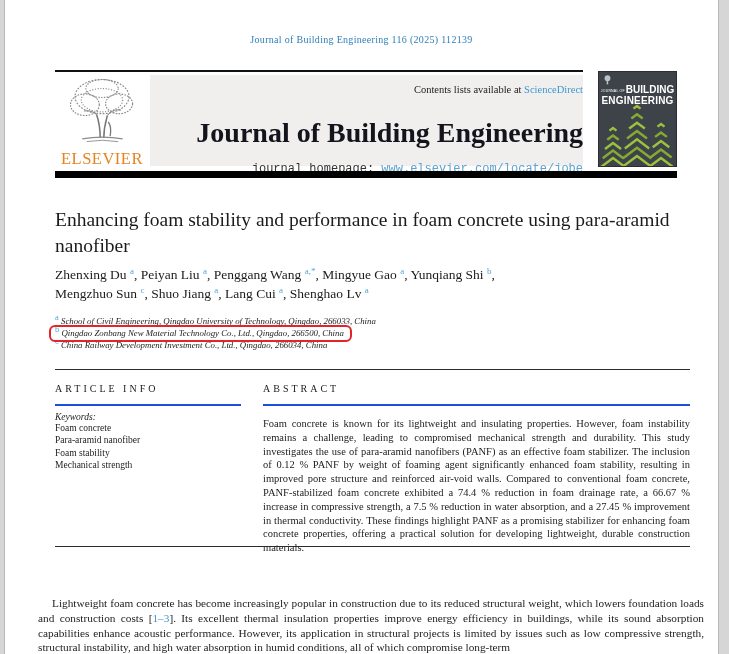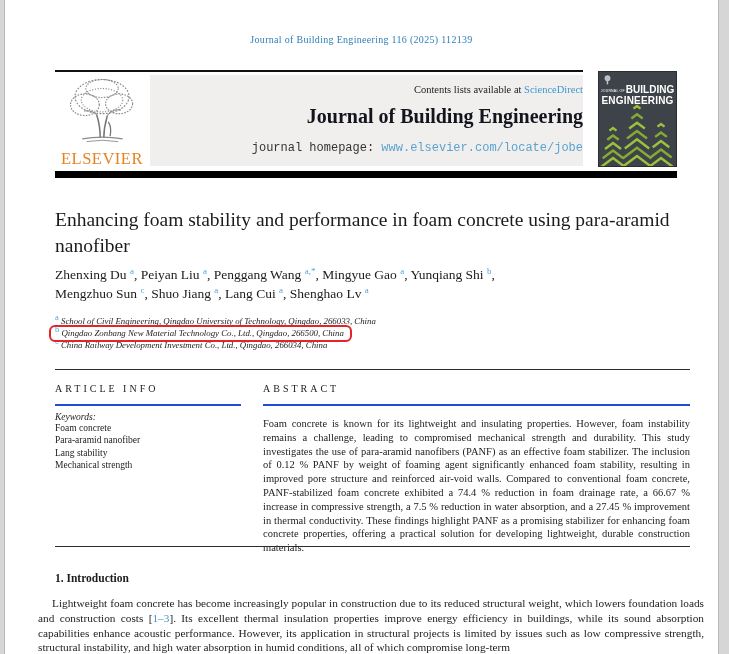--- a/index.html
+++ b/index.html
@@ -18,21 +18,21 @@
   
   .citation{top:34px;left:0;width:100%;text-align:center;font-size:10px;letter-spacing:.3px;color:#2e7eb8;text-decoration:none;}
 
   
   .head-rule{top:70px;left:50px;width:528px;height:2px;background:#111;}
   .elsevier{top:75px;left:50px;width:94px;height:92px;text-align:center;}
   .elsevier-name{display:block;margin-top:-2px;color:#e8821e;font-size:16.5px;letter-spacing:.5px;}
   .graybox{top:75px;left:145px;width:433px;height:91px;background:#f0efed;text-align:right;}
   .contents-line{margin-top:9px;font-size:10.5px;color:#222;}
   .contents-line a{color:#3e97cf;text-decoration:none;}
-  .journal-title{margin-top:10px;font-size:20px;font-weight:600;color:#14141c;}
+  .journal-title{margin-top:22px;font-size:28px;font-weight:600;color:#14141c;}
   .homepage-line{margin-top:13px;font-size:12px;font-family:Liberation Mono, monospace;color:#333;}
   .homepage-line a{color:#5ba3d0;text-decoration:none;}
   .black-bar{top:171px;left:50px;width:622px;height:7px;background:#000;}
 
   
   .cover{top:71px;left:593px;width:79px;height:96px;background:#3e434a;border:1px solid #2a2e33;box-sizing:border-box;}
   .cover-logo{position:absolute;top:3px;left:4px;opacity:.85;}
   .cover-titles{position:absolute;top:13px;left:0;width:100%;color:#fff;
     font-family:"Liberation Sans",sans-serif;font-weight:bold;text-align:center;line-height:10px;}
   .cover-line1{font-size:10px;}
@@ -150,30 +150,29 @@
     </div>
 
   <div class="abs rule rule1"></div>
 
   <div class="abs info-col">
     <div class="col-head">ARTICLE INFO</div>
     <div class="kw-label">Keywords:</div>
     <div>
         <div class="kw">Foam concrete</div>
         <div class="kw">Para-aramid nanofiber</div>
-        <div class="kw">Lang stability</div>
+        <div class="kw">Foam stability</div>
         <div class="kw">Mechanical strength</div>
       </div>
   </div>
 
   <div class="abs abs-col">
     <div class="col-head">ABSTRACT</div>
     <div class="abs-text">Foam concrete is known for its lightweight and insulating properties. However, foam instability remains a challenge, leading to compromised mechanical strength and durability. This study investigates the use of para-aramid nanofibers (PANF) as an effective foam stabilizer. The inclusion of 0.12 % PANF by weight of foaming agent significantly enhanced foam stability, resulting in improved pore structure and reinforced air-void walls. Compared to conventional foam concrete, PANF-stabilized foam concrete exhibited a 74.4 % reduction in foam drainage rate, a 66.67 % increase in compressive strength, a 7.5 % reduction in water absorption, and a 27.45 % improvement in thermal conductivity. These findings highlight PANF as a promising stabilizer for enhancing foam concrete properties, offering a practical solution for developing lightweight, durable construction materials.</div>
   </div>
 
   <div class="abs rule rule2"></div>
 
-  <div class="abs intro-head">1.  Introduction</div>
   <div class="abs intro-para">
     <span>Lightweight foam concrete has become increasingly popular in construction due to its reduced structural weight, which lowers foundation loads and construction costs [</span><a href="#">1–3</a><span>]. Its excellent thermal insulation properties improve energy efficiency in buildings, while its sound absorption capabilities enhance acoustic performance. However, its application in structural projects is limited by issues such as low compressive strength, structural instability, and high water absorption in humid conditions, all of which compromise long-term</span>
   </div>
 
 </div>
 
 </body></html>

